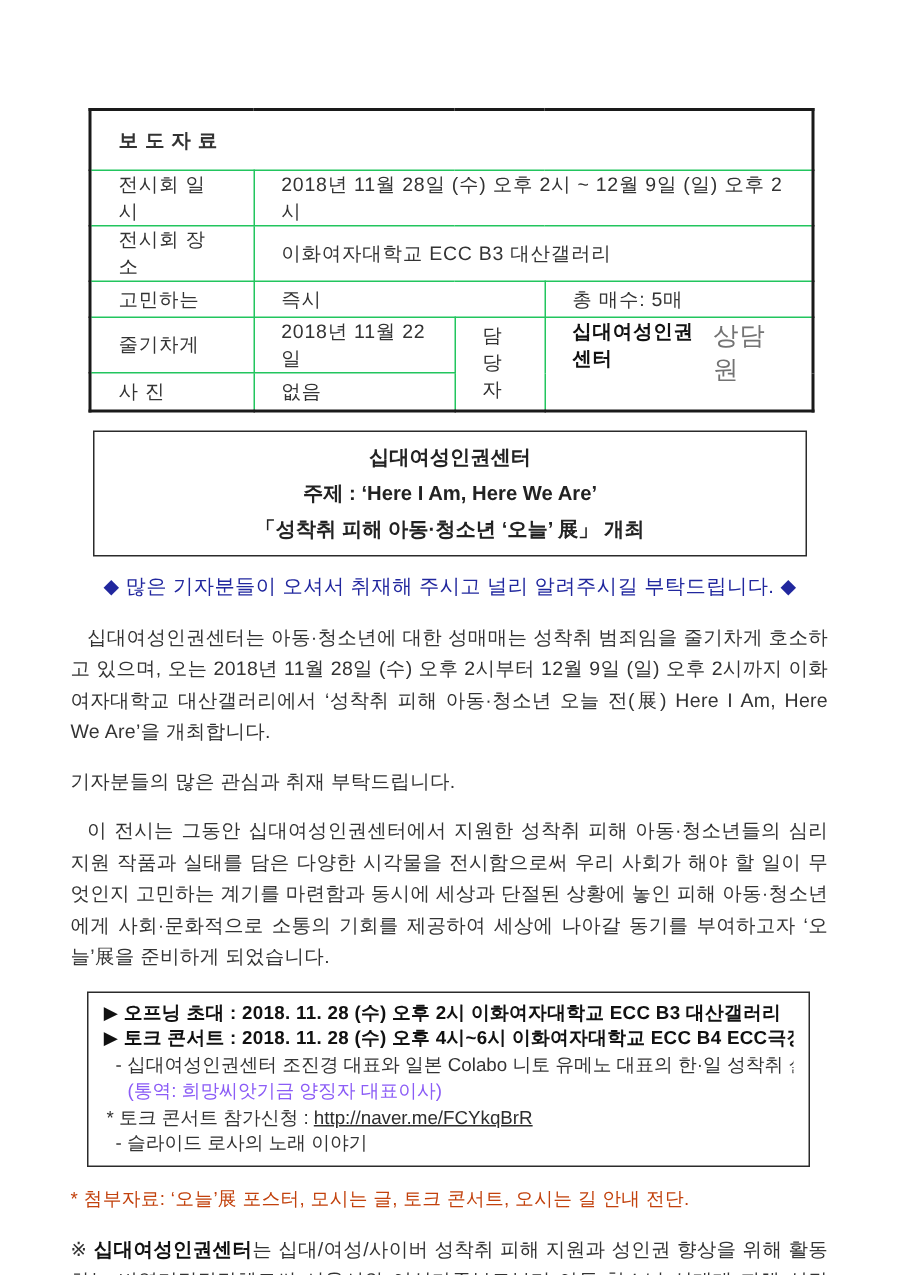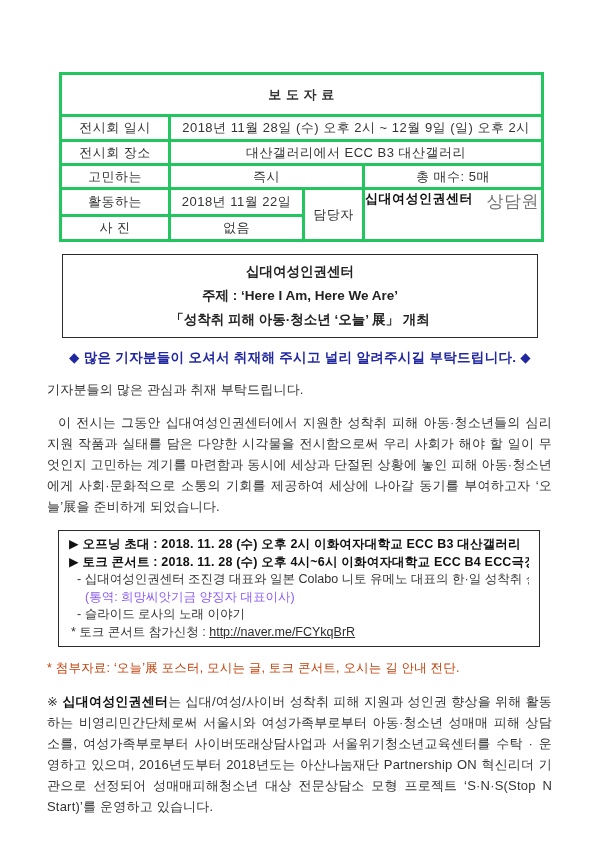--- a/index.html
+++ b/index.html
@@ -11,41 +11,41 @@
     position:relative;width:600px;height:850px;background:#ffffff;
     color:#2d2d2d;overflow:hidden;
   }
   
   table.press{
     border-collapse:collapse;margin:72px 0 0 59px;
     table-layout:fixed;width:482px;
     border:2px solid #1a1a1a;
   }
   table.press td{
-    border:3px solid #22c55e;font-size:13px;text-align:center;
-    padding:0 0;letter-spacing:.5px;color:#333;
+    border:1px solid #22c55e;font-size:13px;
+    padding:0 18px;letter-spacing:.5px;color:#333;
   }
   td.doc-title{
     font-size:27px;font-weight:800;letter-spacing:14px;color:#111;
     height:39px;padding-left:14px;
   }
   .r2{height:25px}.r3{height:24px}.r4{height:24px}.r5{height:27px}.r6{height:25px}
   td.person-cell{vertical-align:top;padding:4px 6px 0 8px;}
   .person-line{display:flex;justify-content:space-between;align-items:flex-start;}
   .person-org{font-weight:800;color:#111;font-size:13px;}
   .person-title{font-size:17px;color:#737373;padding-right:2px;}
   
   .headline-box{
     margin:12px 0 0 62px;width:462px;border:1px solid #2b2b2b;
     text-align:center;font-weight:800;color:#222;
     font-size:13.5px;line-height:24px;padding:5px 6px;
   }
   
   .notice{
-    margin-top:11px;text-align:center;font-weight:700;
+    margin-top:11px;text-align:center;font-weight:400;
     font-size:13.5px;letter-spacing:.3px;
   }
   
   .para{
     margin:12px 48px 0 47px;font-size:13px;line-height:21px;
     text-align:justify;letter-spacing:.2px;color:#333;
   }
   .para.indent{text-indent:11px;}
   .para.first{margin-top:14px;}
   
@@ -85,29 +85,29 @@
     <tbody>
         <tr>
       <td class="doc-title" colspan="4">보 도 자 료</td>
     </tr>
     <tr class="r2">
       <td>전시회 일시</td>
       <td colspan="3">2018년 11월 28일 (수) 오후 2시 ~ 12월 9일 (일) 오후 2시</td>
     </tr>
     <tr class="r3">
       <td>전시회 장소</td>
-      <td colspan="3">대산갤러리에서 ECC B3 대산갤러리</td>
+      <td colspan="3">이화여자대학교 ECC B3 대산갤러리</td>
     </tr>
     <tr class="r4">
       <td>고민하는</td>
       <td colspan="2">즉시</td>
       <td>총 매수: 5매</td>
     </tr>
     <tr class="r5">
-      <td>활동하는</td>
+      <td>줄기차게</td>
       <td>2018년 11월 22일</td>
       <td rowspan="2">담당자</td>
       <td rowspan="2" class="person-cell">
         <div class="person-line">
           <span class="person-org">십대여성인권센터</span>
           <span class="person-title">상담원</span>
         </div>
       </td>
     </tr>
     <tr class="r6">
@@ -118,32 +118,33 @@
     </table>
 
   <div class="headline-box">
     <div>십대여성인권센터</div>
     <div>주제 : ‘Here I Am, Here We Are’</div>
     <div>「성착취 피해 아동·청소년 ‘오늘’ 展」 개최</div>
   </div>
 
   <div class="notice" id="notice" style="color: rgb(33, 39, 158);">◆ 많은 기자분들이 오셔서 취재해 주시고 널리 알려주시길 부탁드립니다. ◆</div>
 
+  <p class="para first indent">십대여성인권센터는 아동·청소년에 대한 성매매는 성착취 범죄임을 줄기차게 호소하고 있으며, 오는 2018년 11월 28일 (수) 오후 2시부터 12월 9일 (일) 오후 2시까지 이화여자대학교 대산갤러리에서 ‘성착취 피해 아동·청소년 오늘 전(展) Here I Am, Here We Are’을 개최합니다.</p>
   <p class="para">기자분들의 많은 관심과 취재 부탁드립니다.</p>
   <p class="para indent">이 전시는 그동안 십대여성인권센터에서 지원한 성착취 피해 아동·청소년들의 심리지원 작품과 실태를 담은 다양한 시각물을 전시함으로써 우리 사회가 해야 할 일이 무엇인지 고민하는 계기를 마련함과 동시에 세상과 단절된 상황에 놓인 피해 아동·청소년에게 사회·문화적으로 소통의 기회를 제공하여 세상에 나아갈 동기를 부여하고자 ‘오늘’展을 준비하게 되었습니다.</p>
 
   <div class="event-box">
     <div class="event-line bold">▶ 오프닝 초대 : 2018. 11. 28 (수) 오후 2시 이화여자대학교 ECC B3 대산갤러리</div>
     <div class="event-line bold">▶ 토크 콘서트 : 2018. 11. 28 (수) 오후 4시~6시 이화여자대학교 ECC B4 ECC극장</div>
     <div class="event-line sub">- 십대여성인권센터 조진경 대표와 일본 Colabo 니토 유메노 대표의 한·일 성착취 실태 이야기</div>
     <div class="event-line sub2">(통역: 희망씨앗기금 양징자 대표이사)</div>
-    <div class="event-line sub">- 슬라이드 로사의 노래 이야기</div>
     <div class="event-line apply">
       <span>* 토크 콘서트 참가신청 : </span><span class="apply-url">http://naver.me/FCYkqBrR</span>
     </div>
+    <div class="event-line sub">- 슬라이드 로사의 노래 이야기</div>
   </div>
 
   <div class="attachment">* 첨부자료: ‘오늘’展 포스터, 모시는 글, 토크 콘서트, 오시는 길 안내 전단.</div>
 
   <p class="about">
     <span>※ </span><span class="org-bold">십대여성인권센터</span><span>는 십대/여성/사이버 성착취 피해 지원과 성인권 향상을 위해 활동하는 비영리민간단체로써 서울시와 여성가족부로부터 아동·청소년 성매매 피해 상담소를, 여성가족부로부터 사이버또래상담사업과 서울위기청소년교육센터를 수탁 · 운영하고 있으며, 2016년도부터 2018년도는 아산나눔재단 Partnership ON 혁신리더 기관으로 선정되어 성매매피해청소년 대상 전문상담소 모형 프로젝트 ‘S·N·S(Stop N Start)’를 운영하고 있습니다.</span>
   </p>
 
 </div>
 

